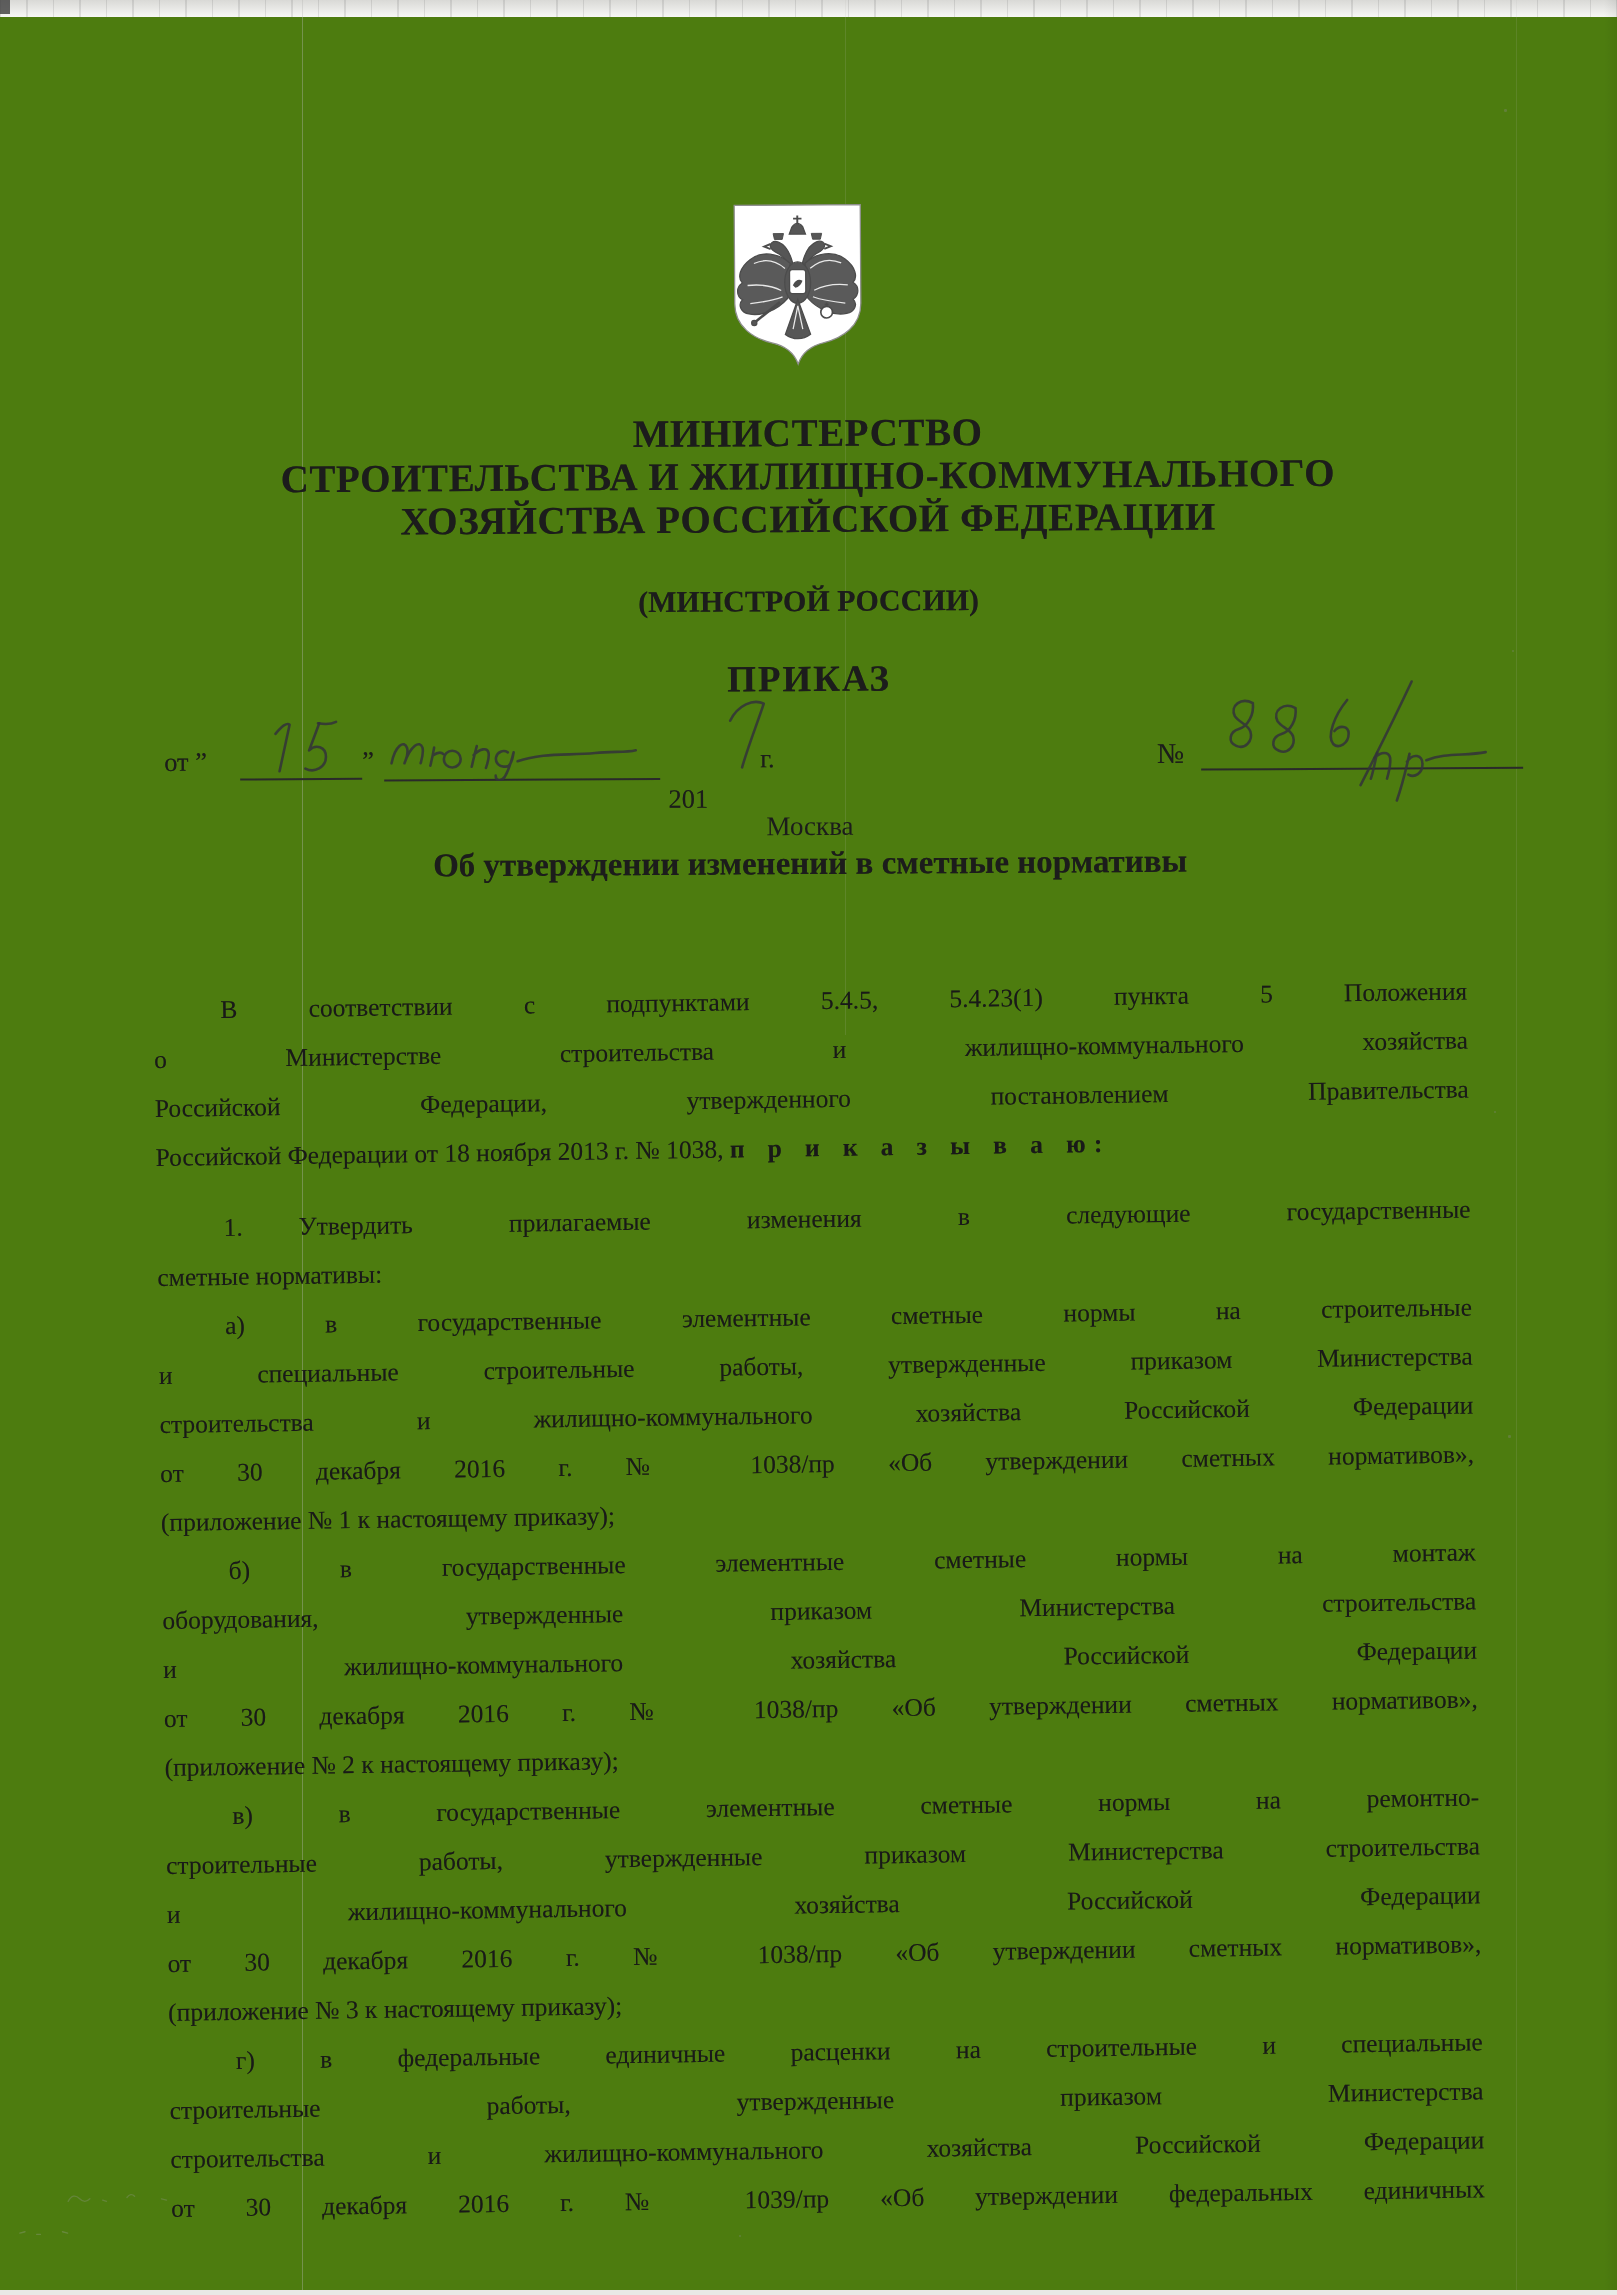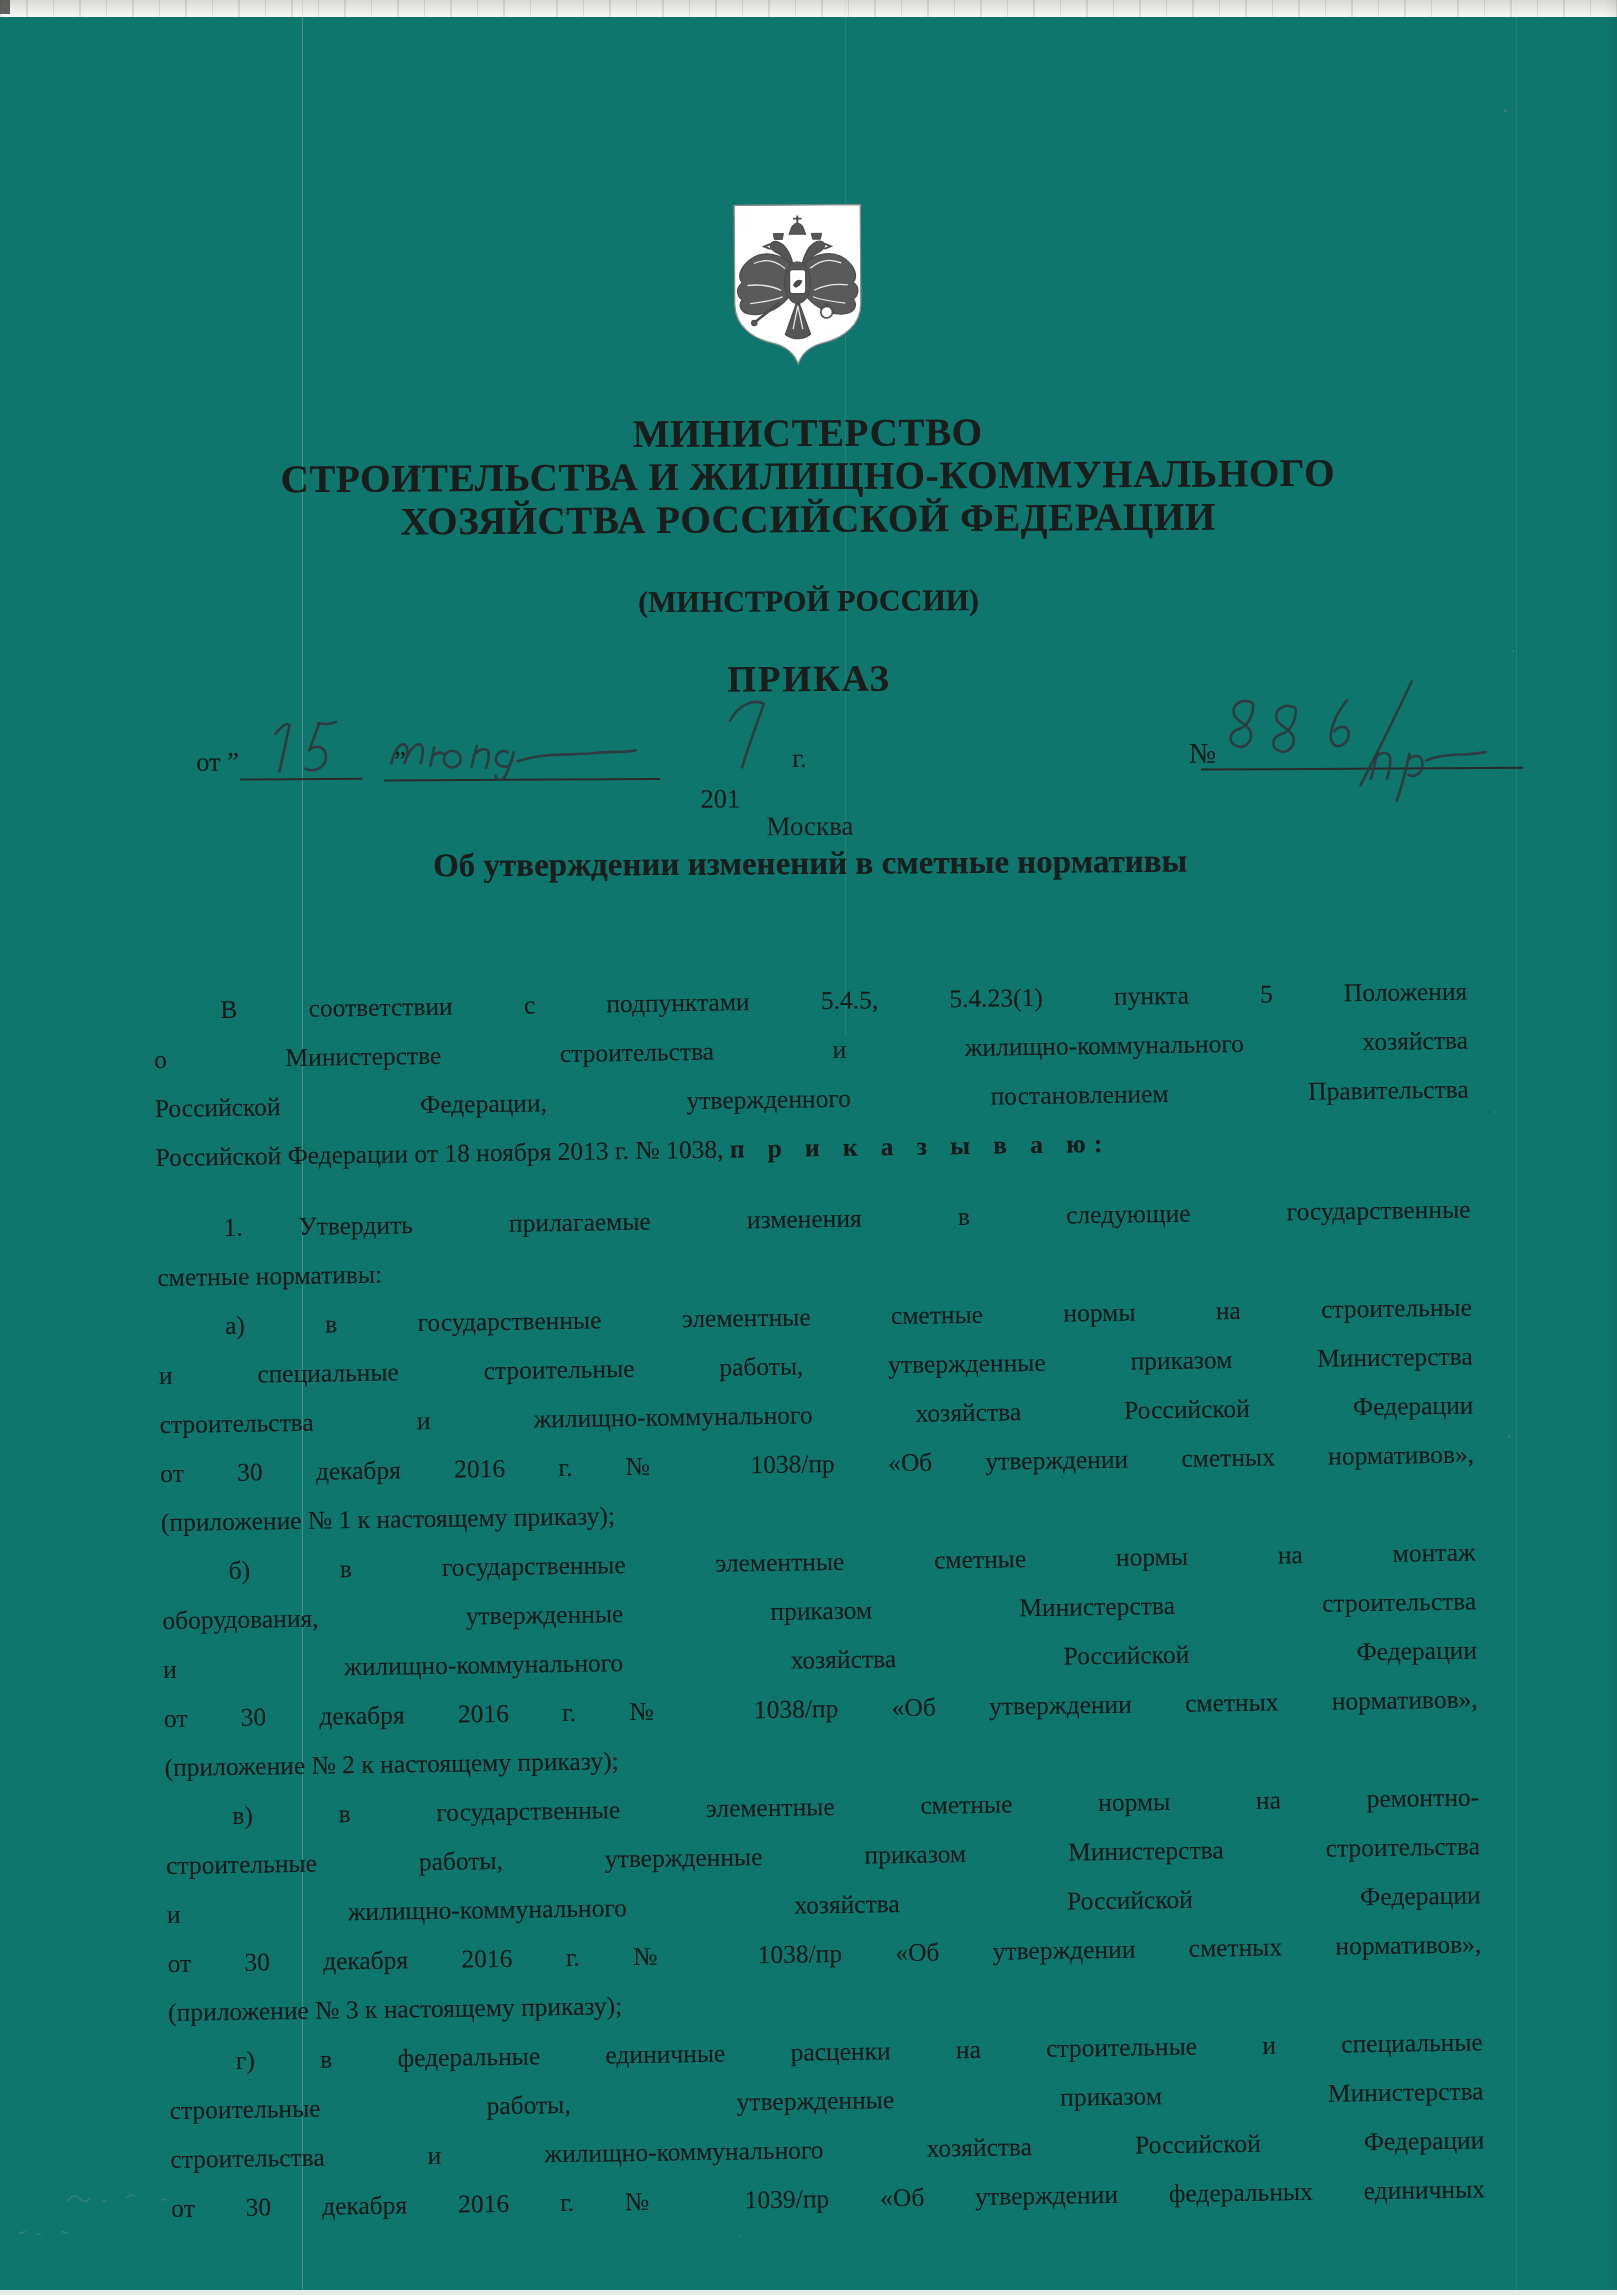--- a/index.html
+++ b/index.html
@@ -1,18 +1,18 @@
 <!DOCTYPE html>
 <html lang="ru" style="font-size:10.3px"><head>
 <meta charset="utf-8">
 <style>
   html,body{margin:0;padding:0;background:#ffffff;}
   .page{
     position:relative;width:1617px;height:2295px;overflow:hidden;
-    background:#0f766e;color:#1c1c1c;
+    background:#4d7c0f;color:#1c1c1c;
     font-family:"Liberation Serif","DejaVu Serif",serif;
   }
   
   .scan-top-band{
     position:absolute;left:0;top:0;width:1617px;height:17px;
     background:
       repeating-linear-gradient(90deg, rgba(110,110,110,.18) 0 1.3px, transparent 1.3px 26.5px),
       linear-gradient(#d9d9d6, #f7f7f5);
   }
   .corner-mark{position:absolute;left:0;top:0;width:10.3px;height:14.2px;background:#3c3c3c;opacity:.8;}
@@ -30,21 +30,21 @@
     transform:rotate(-0.35deg);transform-origin:809px 582px;}
   .emblem{position:absolute;left:730px;top:201px;width:139px;height:167px;}
   .ministry{position:absolute;left:0;top:411px;width:1617px;text-align:center;
     font-weight:bold;font-size:39px;line-height:43px;letter-spacing:0.6px;
     text-shadow:0 0 0.6px rgba(0,0,0,.4);}
   .short-name{position:absolute;left:0;top:584px;width:1617px;text-align:center;
     font-weight:bold;font-size:30px;text-shadow:0 0 0.6px rgba(0,0,0,.4);}
   .doc-type{position:absolute;left:0;top:657px;width:1617px;text-align:center;
     font-weight:bold;font-size:37px;letter-spacing:1.9px;text-shadow:0 0 0.6px rgba(0,0,0,.4);}
   
-  .dl{position:absolute;font-size:26.5px;white-space:nowrap;text-shadow:0 0 0.6px rgba(0,0,0,.35);margin-left:32px;}
+  .dl{position:absolute;font-size:26.5px;white-space:nowrap;text-shadow:0 0 0.6px rgba(0,0,0,.35);}
   .dl-from{left:163px;top:743px;}
   .dl-quote2{left:361px;top:743px;}
   .dl-year{left:667px;top:783px;}
   .dl-gdot{left:759px;top:743px;}
   .dl-no{left:1156px;top:740px;font-size:28.5px;}
   .u-line{position:absolute;height:1.9px;background:#2a2a2a;}
   .u1{left:239px;top:775px;width:122px;}
   .u2{left:383px;top:777px;width:276px;}
   .u3{left:1200px;top:771px;width:322px;height:1.9px;}
   .hw{position:absolute;}

